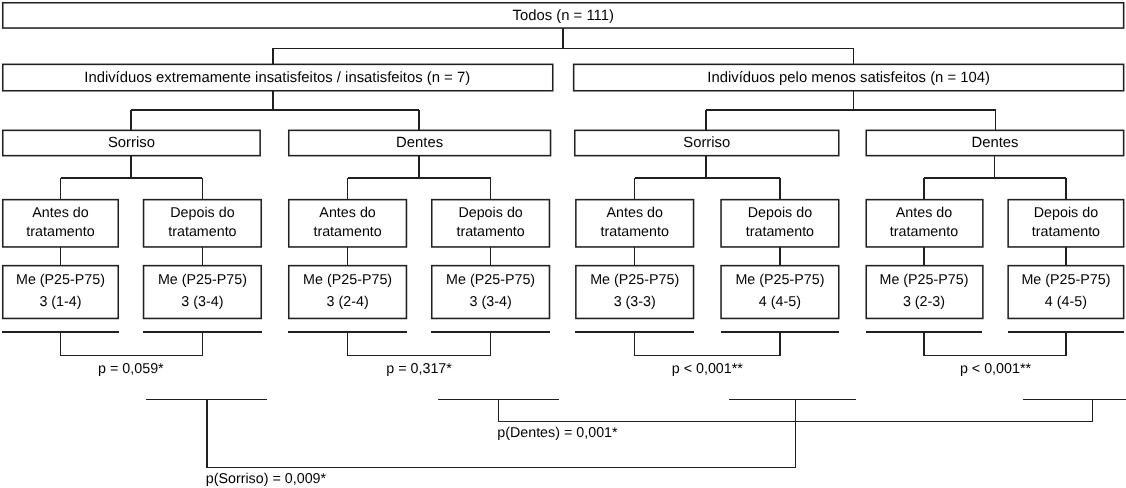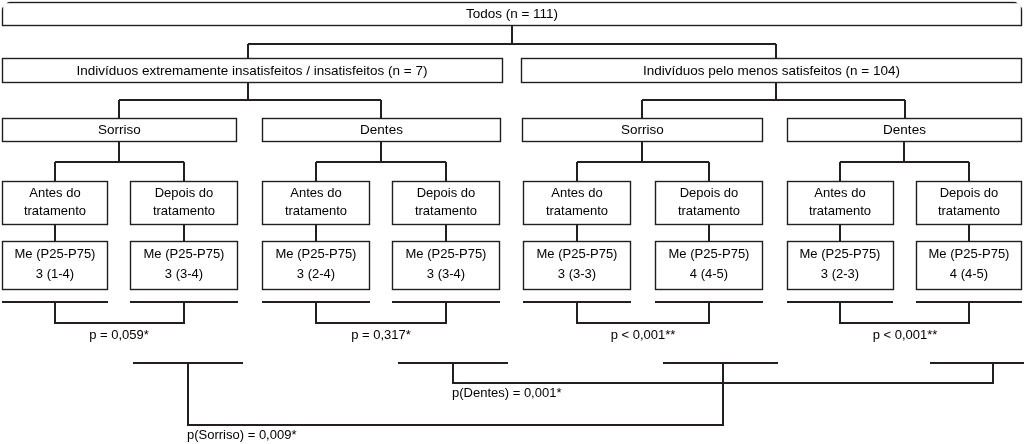--- a/index.html
+++ b/index.html
@@ -9,21 +9,20 @@
   }
   body {
     font-family: "Liberation Sans", sans-serif;
   }
   #chart-root {
     position: relative;
     width: 1024px;
     height: 444px;
     background: #ffffff;
     overflow: hidden;
-    border-radius: 16px;
   }
   svg.flow {
     position: absolute;
     top: 0;
     left: 0;
     width: 1024px;
     height: 444px;
     display: block;
   }
   .node-box {

